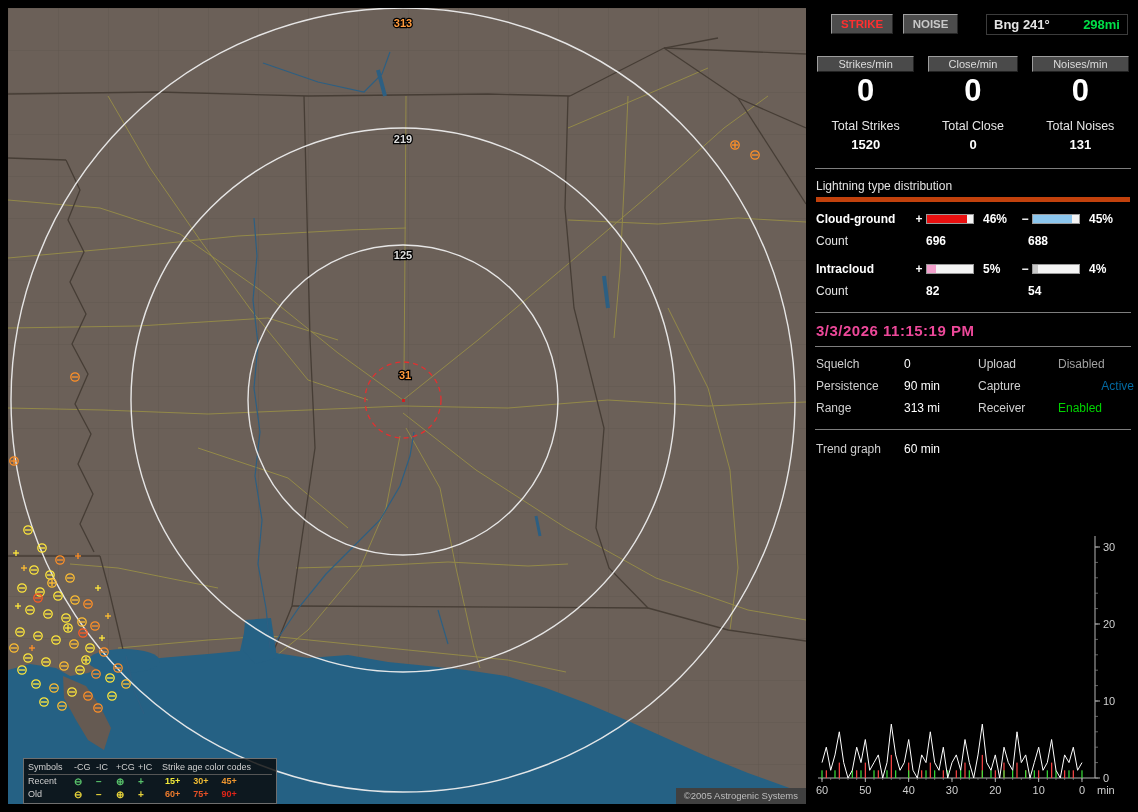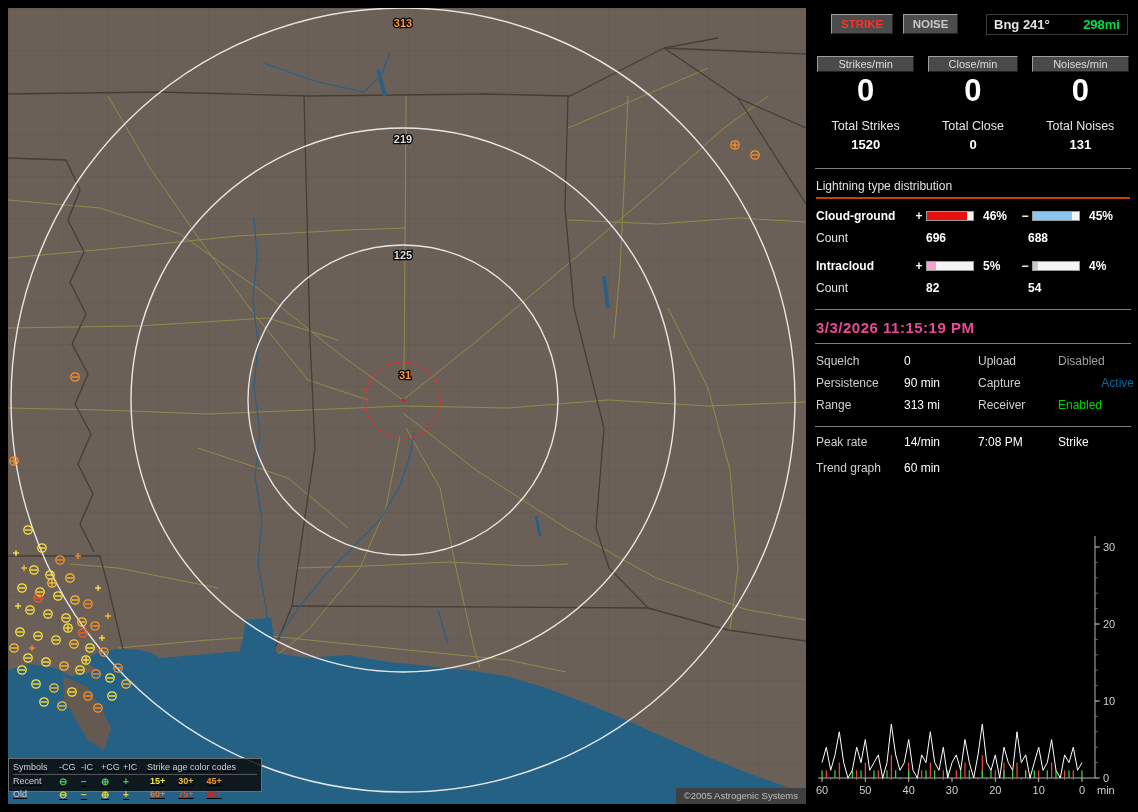--- a/index.html
+++ b/index.html
@@ -3,22 +3,22 @@
 <meta charset="utf-8">
 <style>
   *{margin:0;padding:0;box-sizing:border-box}
   html,body{background:#000}
   body{width:1138px;height:812px;position:relative;overflow:hidden;
        font-family:"Liberation Sans",sans-serif;}
   
   #map{position:absolute;left:8px;top:8px;width:798px;height:796px;background:#6b6058;}
   #map svg{display:block}
   
-  #legend-box{position:absolute;left:0px;top:750px;width:254px;height:34px;
-    background:rgba(8,8,8,.82);border:1px solid #6e6e6e;padding:2px 4px;text-decoration:underline;}
+  #legend-box{position:absolute;left:15px;top:750px;width:254px;height:46px;
+    background:rgba(8,8,8,.82);border:1px solid #6e6e6e;padding:2px 4px;}
   #legend-grid{display:grid;grid-template-columns:46px 22px 20px 22px 24px 1fr;
     align-items:center;row-gap:0px;}
   .lcell{font-size:9px;line-height:13px;color:#cfcfcf;white-space:nowrap}
   .lcell.c{text-align:left}
   .lcell.hd{border-bottom:1px solid #555}
   .lcell.age{display:flex;gap:13px;padding-left:3px}
   .lcell.sym{font-size:10px;font-weight:bold}
   #map-copyright{position:absolute;right:0;bottom:0;background:#404040;color:#bdbdbd;
     font-size:9.5px;padding:2px 8px 3px 8px;}
   
@@ -34,21 +34,21 @@
   #bng-range{color:#00df48}
   .col3{display:grid;grid-template-columns:1fr 1fr 1fr;text-align:center}
   #rates{margin-top:18px}
   .chip{display:inline-block;font-size:11px;padding:1px 20px;background:#4a4a4a;
     border:1px solid;border-color:#9d9d9d #222 #222 #9d9d9d;color:#dcdcdc}
   .bigzero{font-size:31px;font-weight:bold;color:#fff;margin-top:3px;line-height:32px}
   #totals{margin-top:12px}
   .tlabel{font-size:12.5px;color:#e6e6e6}
   .tvalue{font-size:13px;font-weight:bold;color:#fff;margin-top:4px}
   .div{border:0;border-top:1px solid #7e7e7e;margin:16px 3px 0 3px}
-  #dist-title{margin:10px 4px 0 4px;padding-bottom:4px;border-bottom:2px solid #c2410c;
+  #dist-title{margin:10px 4px 0 4px;padding-bottom:4px;border-bottom:5px solid #c2410c;
     font-size:12px;color:#e2e2e2}
   .dist-row{display:grid;grid-template-columns:96px 14px 52px 40px 14px 52px 38px;
     align-items:center;margin:10px 0 0 4px;font-size:12px}
   .dist-row .lbl{font-weight:bold;color:#fff}
   .sign{text-align:center;color:#fff;font-weight:bold}
   .bar{width:48px;height:10px;background:#f4f4f4;border:1px solid #9a9a9a;position:relative}
   .bar>span{position:absolute;left:0;top:0;bottom:0;display:block}
   .pct{font-weight:bold;color:#fff;padding-left:5px}
   .count-row{display:grid;grid-template-columns:96px 102px auto;margin:8px 0 0 4px;font-size:12px}
   .count-row .cv{font-weight:bold;color:#fff;padding-left:14px}
@@ -516,26 +516,20 @@
   </div>
   <div class="grid4">
     <span class="g-lbl">Range</span>
     <span class="g-val">313 mi</span>
     <span class="g-lbl">Receiver</span>
     <span class="g-val" style="color: rgb(0, 212, 0);">Enabled</span>
   </div>
 
   <hr class="div" style="margin-top:14px">
 
-  <div class="grid4">
-    <span class="g-lbl">Peak rate</span>
-    <span class="g-val">14/min</span>
-    <span class="g-val">7:08 PM</span>
-    <span class="g-val">Strike</span>
-  </div>
   <div class="grid4" style="margin-top:12px">
     <span class="g-lbl">Trend graph</span>
     <span class="g-val">60 min</span>
     <span></span>
       <span></span>
   </div>
 
   <div id="trend-wrap">
     <svg id="trend-plot" viewBox="0 0 322 284" width="322" height="284">
         <line x1="283" y1="16" x2="283" y2="258" stroke="#b4b4b4" stroke-width="1"></line>

